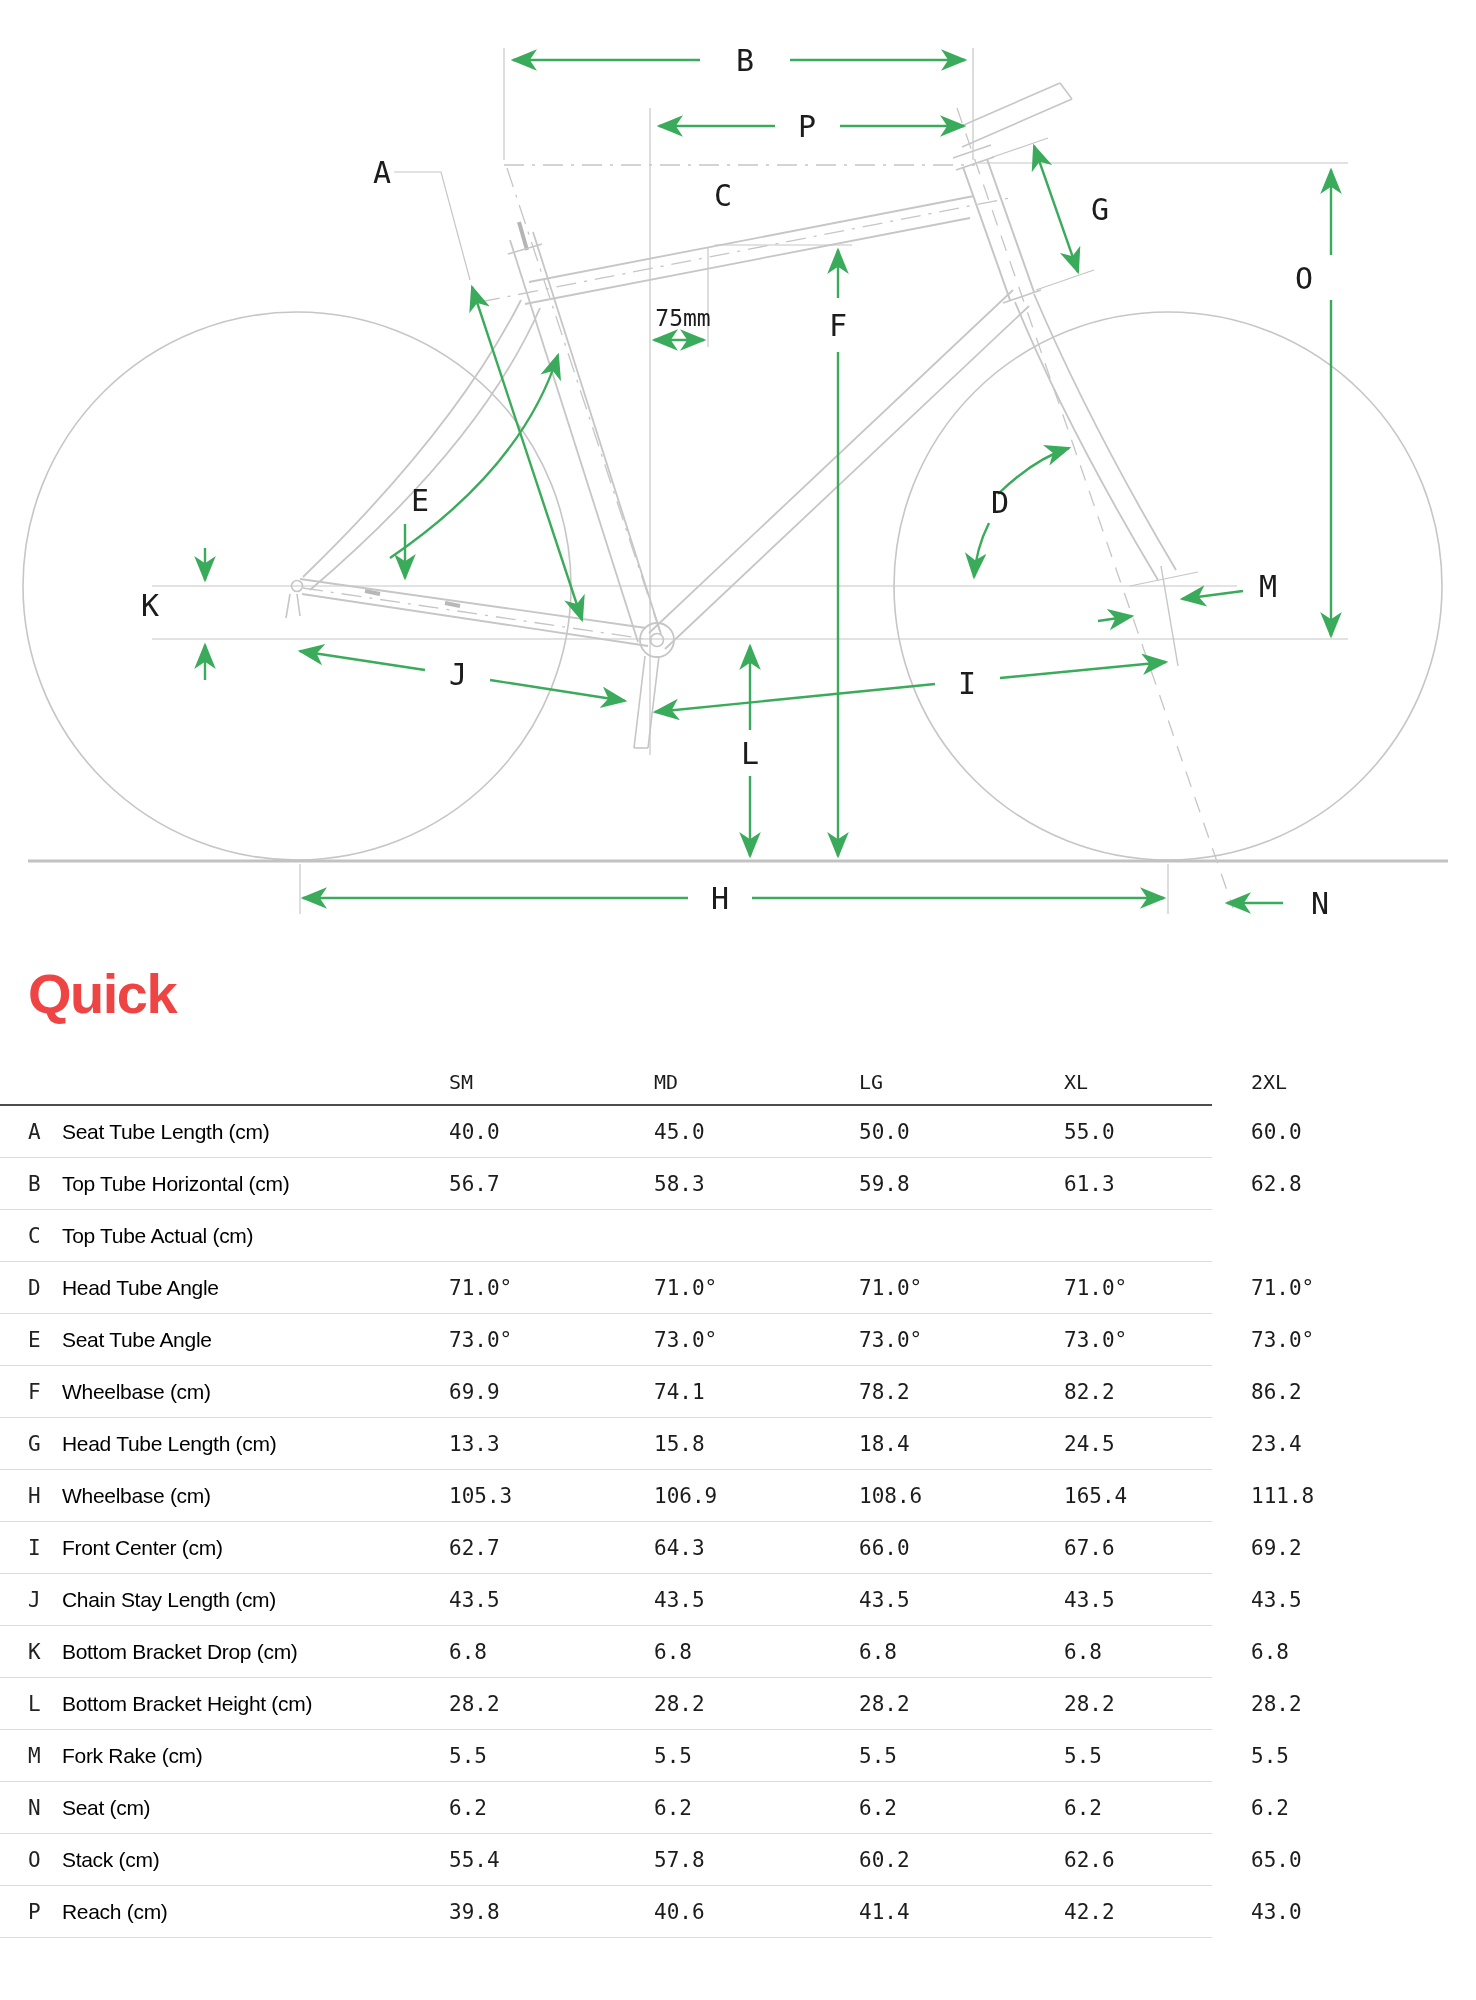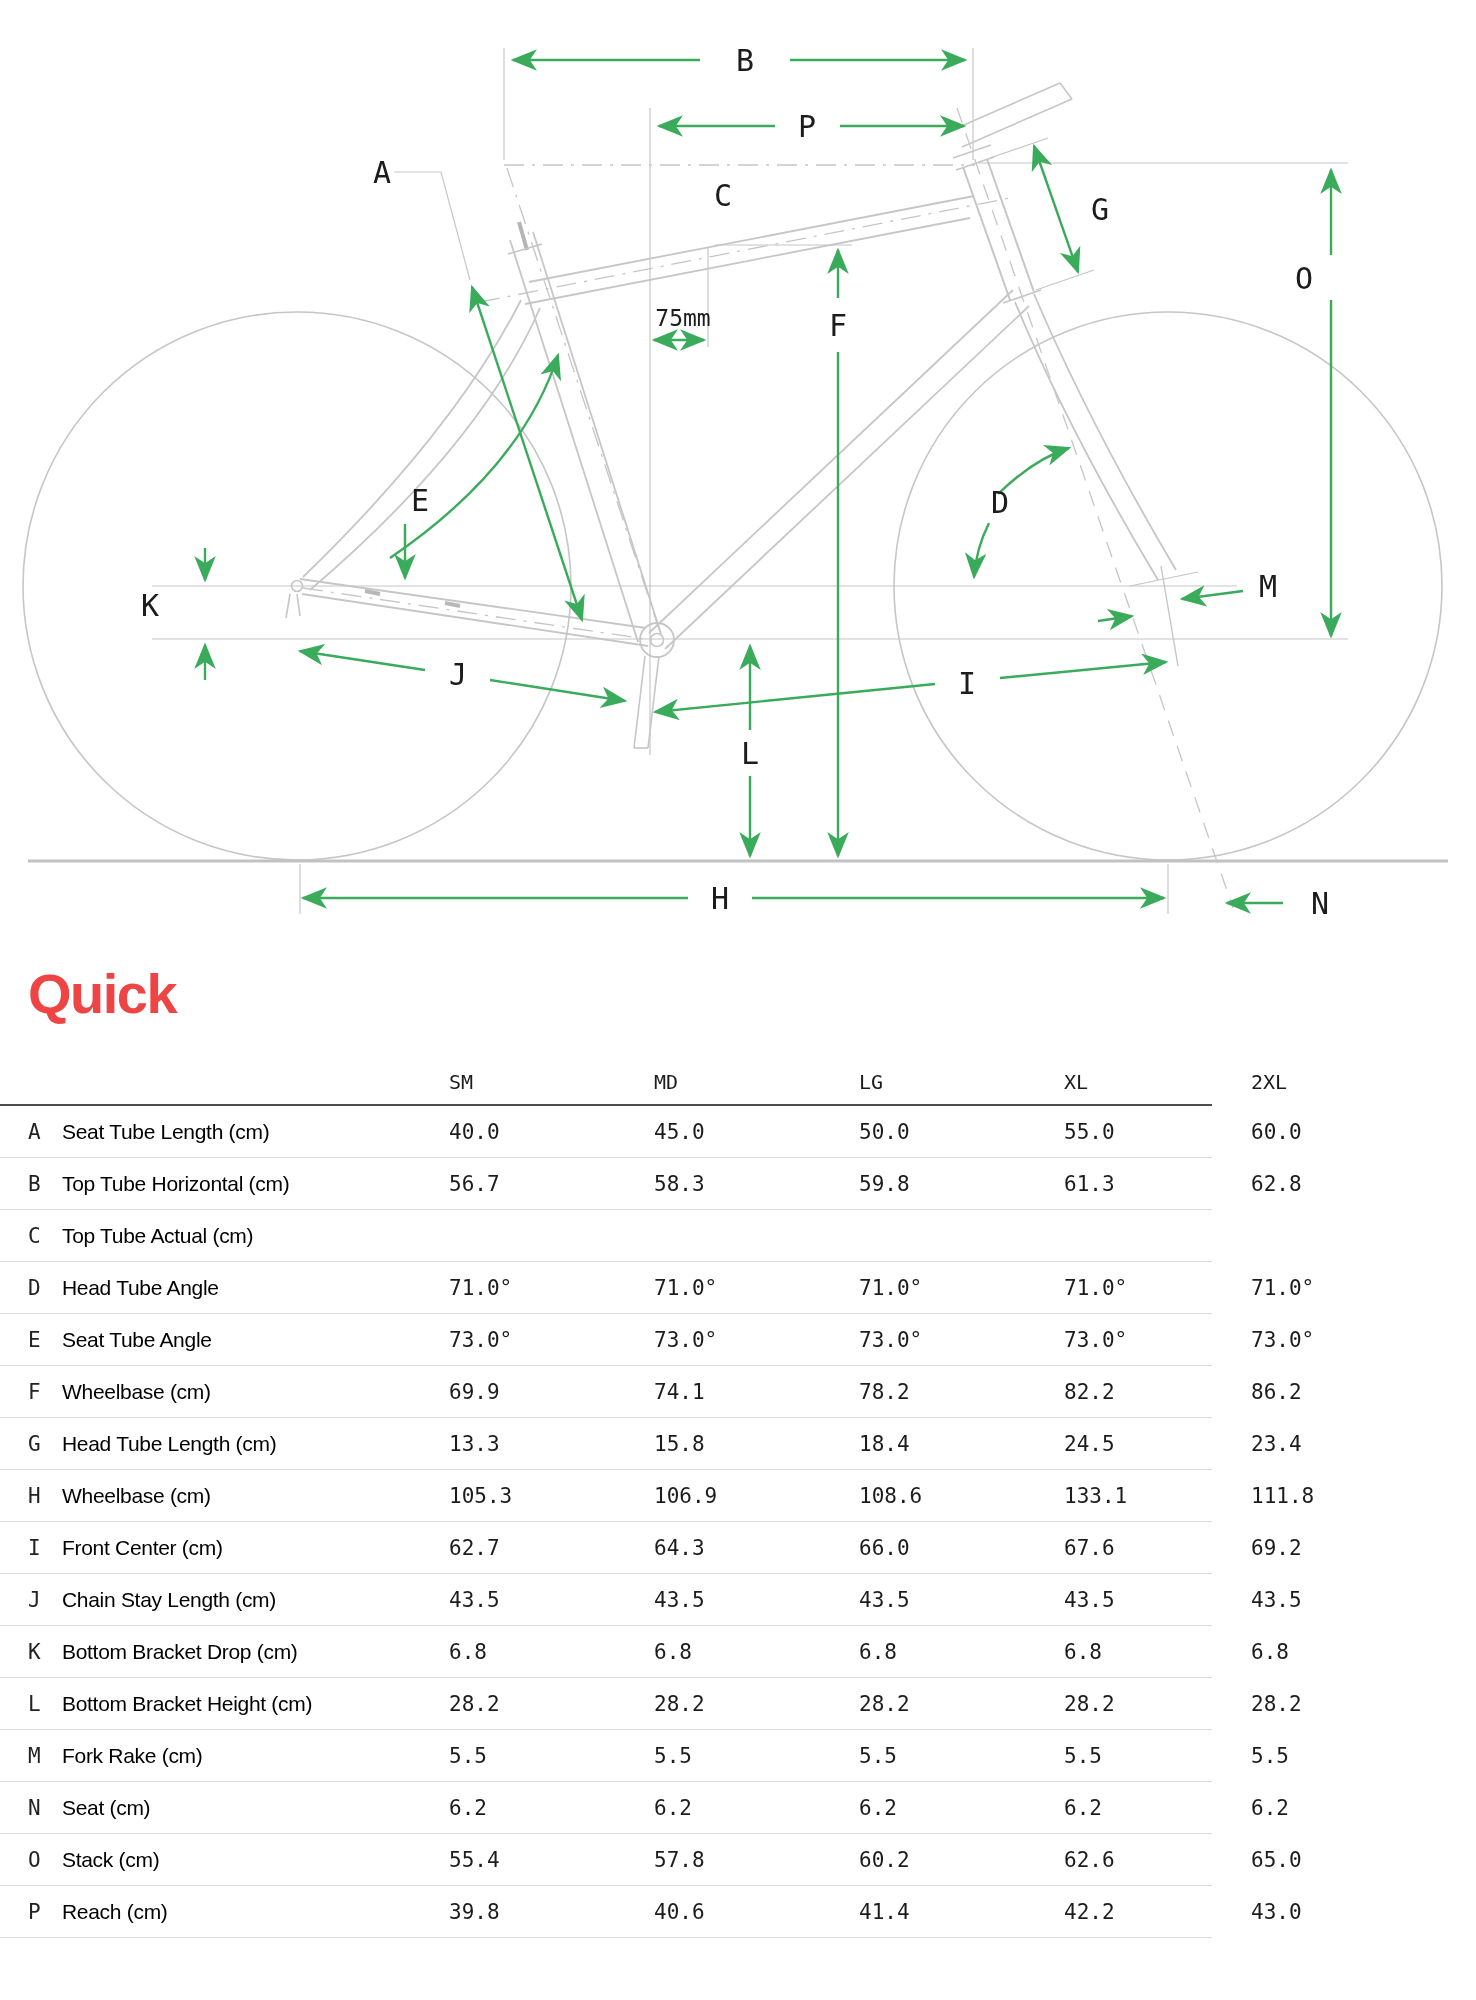--- a/index.html
+++ b/index.html
@@ -273,21 +273,21 @@
         <div class="cell-val">18.4</div>
         <div class="cell-val">24.5</div>
         <div class="cell-val">23.4</div>
       </div>
       <div class="geo-row">
         <div class="cell-letter">H</div>
         <div class="cell-name">Wheelbase (cm)</div>
         <div class="cell-val">105.3</div>
         <div class="cell-val">106.9</div>
         <div class="cell-val">108.6</div>
-        <div class="cell-val">133.1</div>
+        <div class="cell-val">165.4</div>
         <div class="cell-val">111.8</div>
       </div>
       <div class="geo-row">
         <div class="cell-letter">I</div>
         <div class="cell-name">Front Center (cm)</div>
         <div class="cell-val">62.7</div>
         <div class="cell-val">64.3</div>
         <div class="cell-val">66.0</div>
         <div class="cell-val">67.6</div>
         <div class="cell-val">69.2</div>

